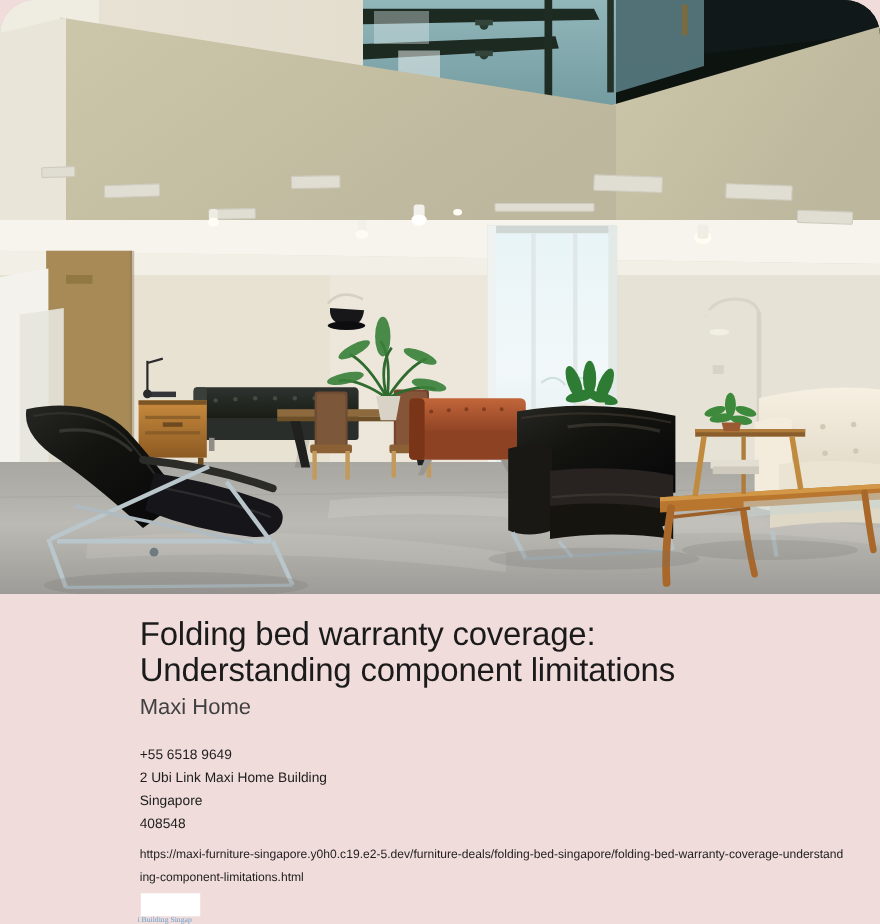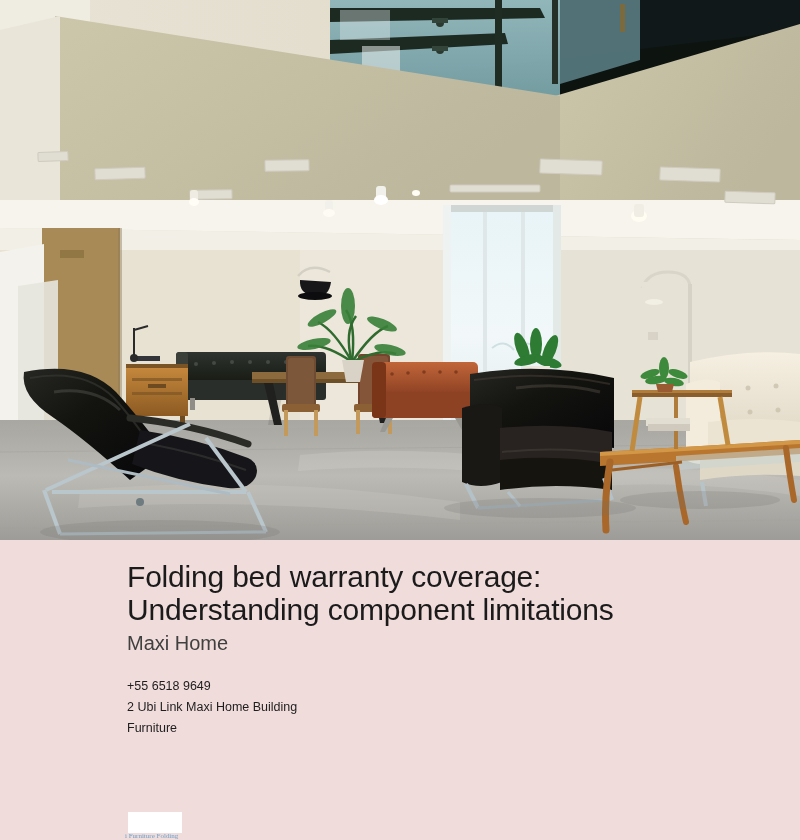--- a/index.html
+++ b/index.html
@@ -14,20 +14,21 @@
     font-family: "Liberation Sans", sans-serif;
     background: #f0dcdb;
   }
 
   .page {
     position: relative;
     width: 800px;
     height: 840px;
     background: #f0dcdb;
     overflow: hidden;
+    border-radius: 32px;
   }
 
   
   .hero {
     position: absolute;
     top: 0;
     left: 0;
     width: 800px;
     height: 540px;
     overflow: hidden;
@@ -485,20 +486,22 @@
 
   <div class="content">
 
     <h1 class="title">Folding bed warranty coverage: Understanding component limitations</h1>
 
     <div class="subtitle">Maxi Home</div>
 
     <div class="contact">
       <div class="contact-line">+55 6518 9649</div>
       <div class="contact-line">2 Ubi Link Maxi Home Building</div>
-      <div class="contact-line">Furniture</div>
+      <div class="contact-line">Singapore</div>
+      <div class="contact-line">408548</div>
+      <div class="url-line">https://maxi-furniture-singapore.y0h0.c19.e2-5.dev/furniture-deals/folding-bed-singapore/folding-bed-warranty-coverage-understanding-component-limitations.html</div>
     </div>
 
     <div class="bottom-card"></div>
-    <div class="bottom-card-caption">i Furniture Folding</div>
+    <div class="bottom-card-caption">i Building Singap</div>
   </div>
 
 </div>
 
 </body></html>

